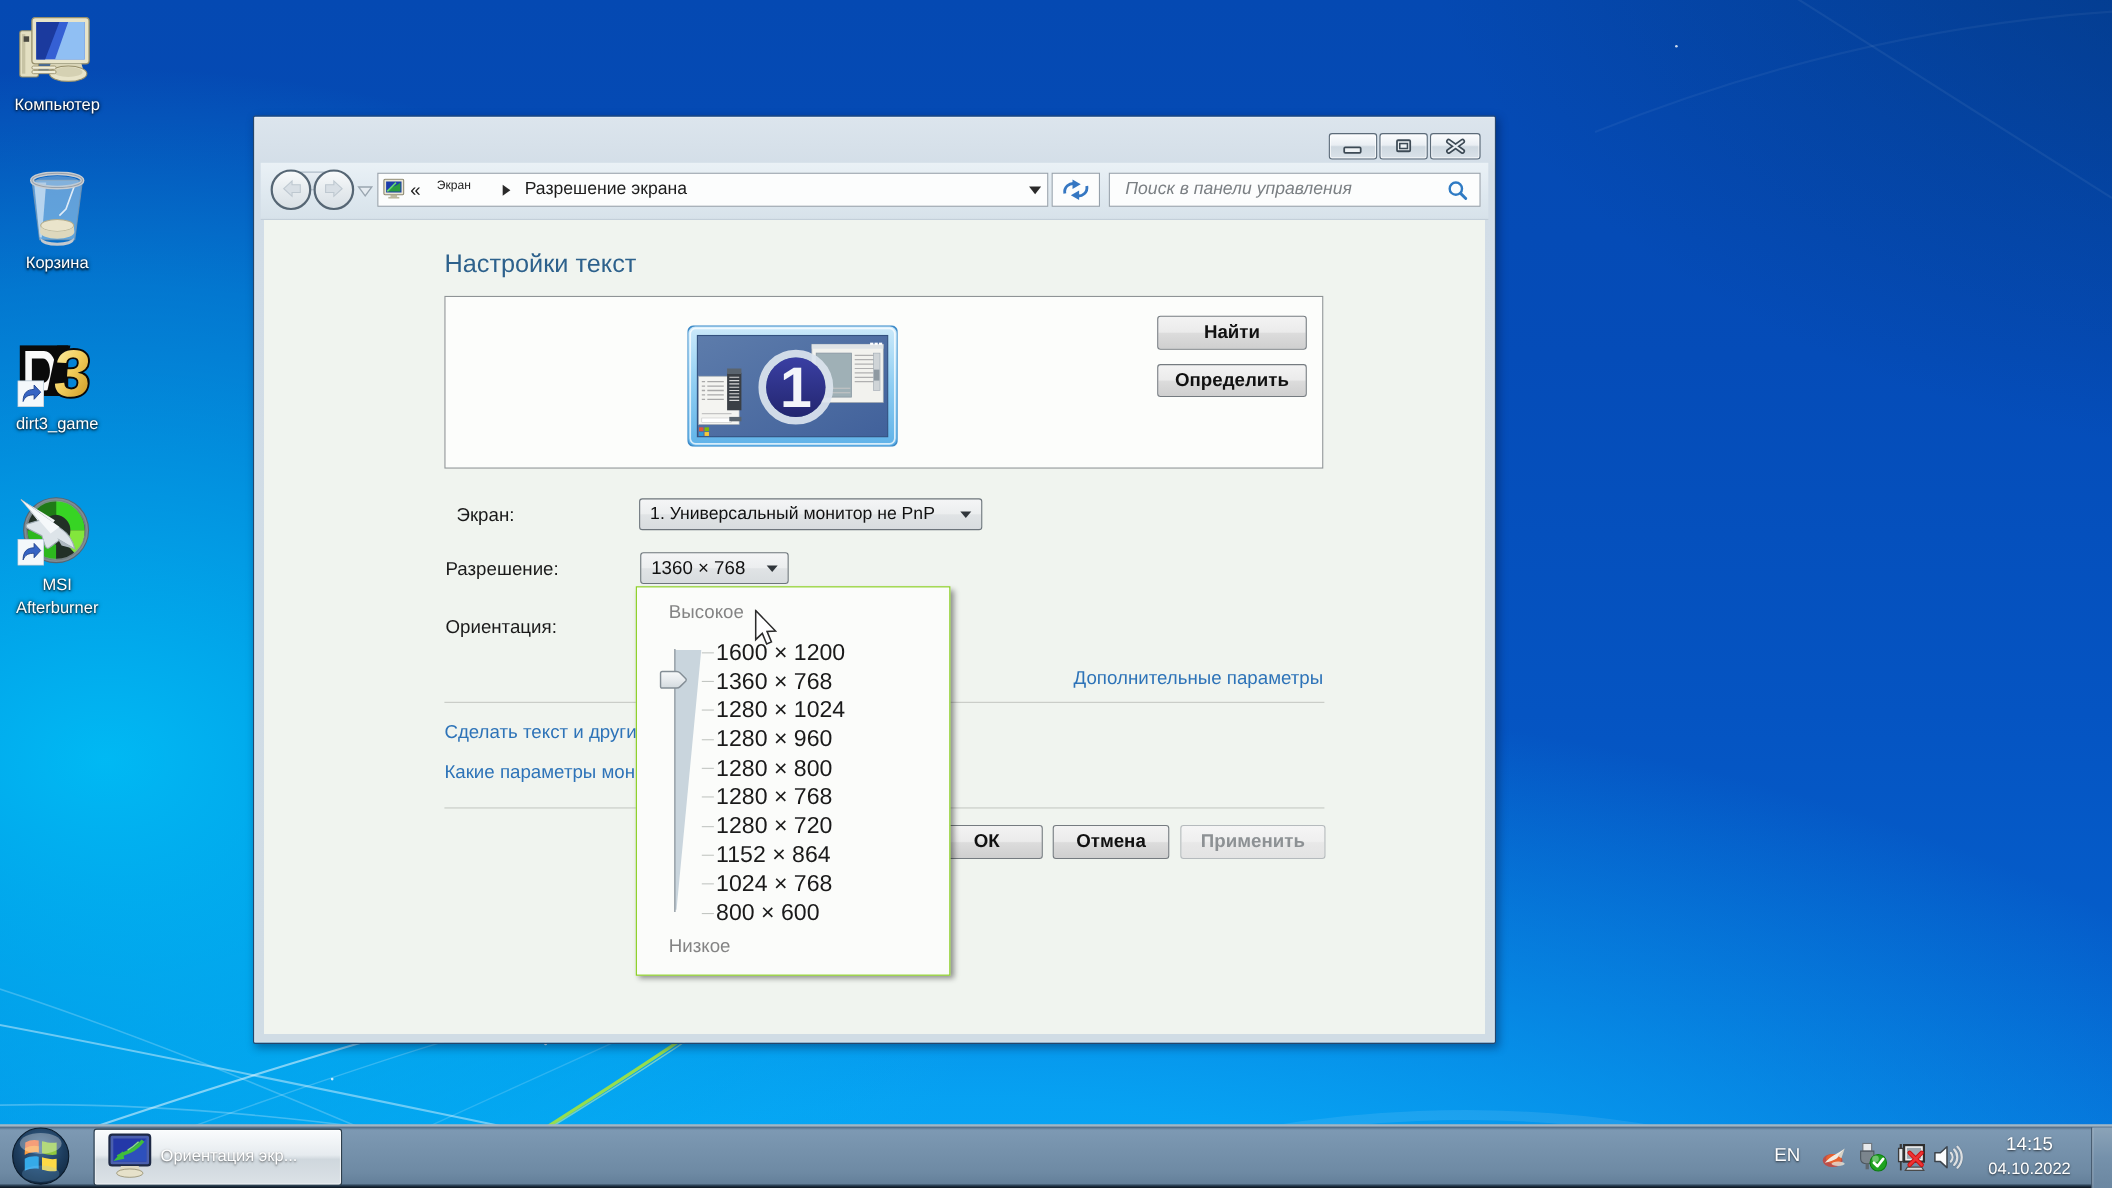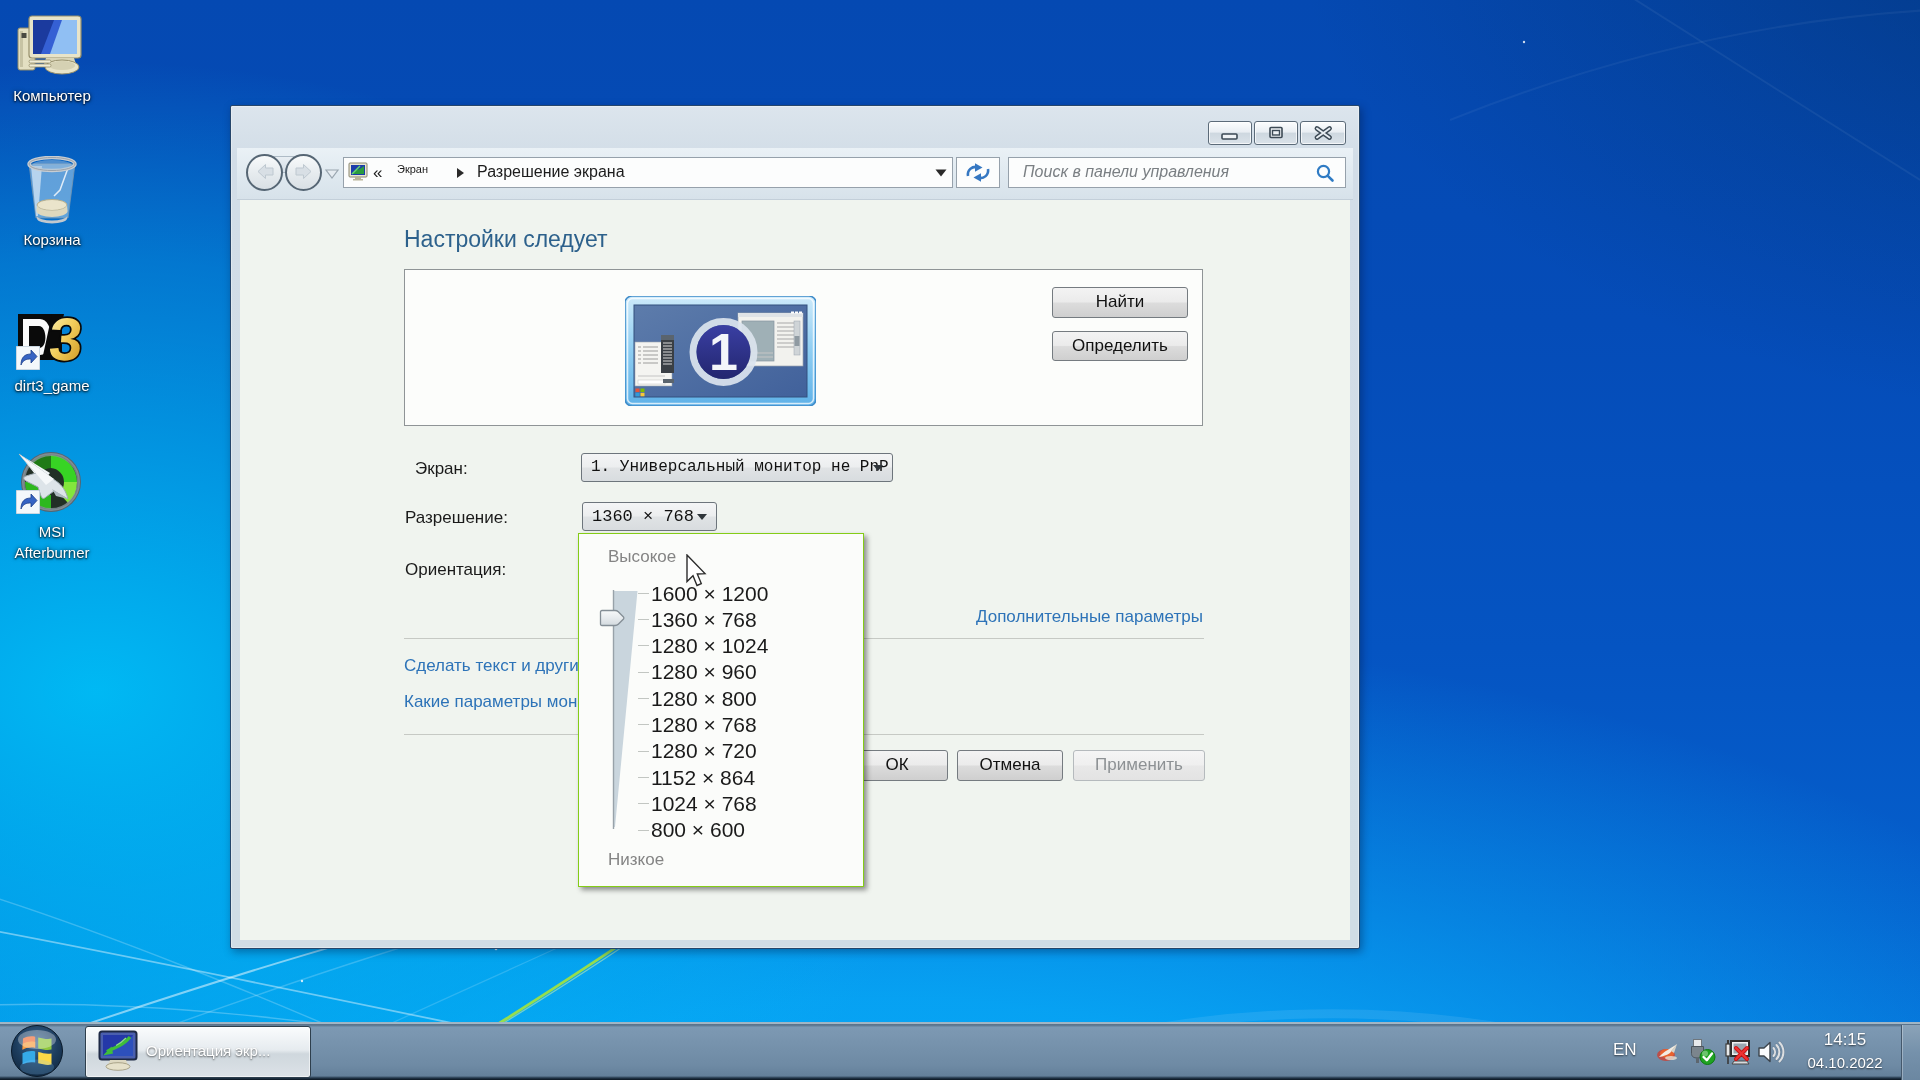--- a/index.html
+++ b/index.html
@@ -26,26 +26,26 @@
   #toolbar{left:6px;top:42px;width:1116px;height:51px;
     background:linear-gradient(180deg,#eaf1f6 0%,#dee8ef 60%,#d7e2ea 100%);border-bottom:1px solid #c3cfd9;}
   #content{left:9px;top:94px;width:1110px;height:740px;background:#f0f4ef;}
   .navcirc{top:48px;width:33px;height:33px;border-radius:50%;
     border:2px solid #566674;
     background:linear-gradient(180deg,#f8fafb 0%,#e7ecef 50%,#d9e0e5 100%);}
   .bar{top:51px;height:29px;border:1px solid #96a1ab;background:#fcfdfd;}
   
   .btn{position:absolute;border:1px solid #757b80;border-radius:3px;
     font-size:17px;color:#111;text-align:center;
-    background:linear-gradient(180deg,#f3f3f3 0%,#ebebeb 48%,#dcdcdc 52%,#cfcfcf 100%);}
+    background:linear-gradient(180deg,#f3f3f3 0%,#ebebeb 48%,#dcdcdc 52%,#cfcfcf 100%);font-weight:bold;}
   .btn.dis{border-color:#b5babd;color:#8d9194;
     background:linear-gradient(180deg,#f5f5f5 0%,#efefef 48%,#e8e8e8 52%,#e3e3e3 100%);}
   .combo{position:absolute;border:1px solid #6d757c;border-radius:3px;
     font-size:17px;color:#111;
-    background:linear-gradient(180deg,#f4f5f6 0%,#eceeef 48%,#e0e3e5 52%,#d8dcdf 100%);font-family:Liberation Mono, monospace;}
+    background:linear-gradient(180deg,#f4f5f6 0%,#eceeef 48%,#e0e3e5 52%,#d8dcdf 100%);}
   .carr{position:absolute;right:9px;top:11px;width:0;height:0;
     border-left:5px solid transparent;border-right:5px solid transparent;
     border-top:6px solid #30363b;}
   .lbl{position:absolute;font-size:17px;color:#1a1a1a;}
   .link{position:absolute;font-size:17px;color:#2d73b8;}
   .sep{position:absolute;height:1px;background:#c6c9c4;}
   
   #popup{left:578px;top:533px;width:284px;height:352px;background:#fbfcfa;
     border:1px solid #84cc16;box-shadow:3px 3px 5px rgba(0,0,0,.42);}
   .res{position:absolute;left:72px;font-size:21px;color:#1a1a1a;transform:translateY(-50%);}
@@ -222,21 +222,21 @@
   </svg>
 
   <div class="bar abs" style="left:777px;width:336px"></div>
   <div class="abs" style="left:792px;top:57px;font-size:16px;font-style:italic;color:#7a7f83">Поиск в панели управления</div>
   <svg class="abs" style="left:1084px;top:57px" width="20" height="20" viewBox="0 0 20 20">
     <circle cx="8.5" cy="8.5" r="5.6" fill="none" stroke="#2f7bc4" stroke-width="2.2"></circle>
     <path d="M12.8 12.8 L17.5 17.5" stroke="#2f7bc4" stroke-width="2.6" stroke-linecap="round"></path>
   </svg>
 
   <div id="content" class="abs"></div>
-  <div class="abs" style="left:173px;top:120px;font-size:23px;color:#2d618c">Настройки следует</div>
+  <div class="abs" style="left:173px;top:120px;font-size:23px;color:#2d618c">Настройки текст</div>
   <div class="abs" style="left:173px;top:163px;width:797px;height:155px;background:#fcfdfb;border:1px solid #8f9496"></div>
 
   <svg class="abs" style="left:394px;top:190px" width="191" height="110" viewBox="0 0 191 110">
     <defs>
       <linearGradient id="mfr" x1="0" y1="0" x2="0" y2="1">
         <stop offset="0" stop-color="#cdeafa"></stop>
           <stop offset=".5" stop-color="#8ecdf2"></stop>
           <stop offset="1" stop-color="#5fb2e8"></stop>
       </linearGradient>
       <linearGradient id="mscr" x1="0" y1="0" x2="1" y2="1">

